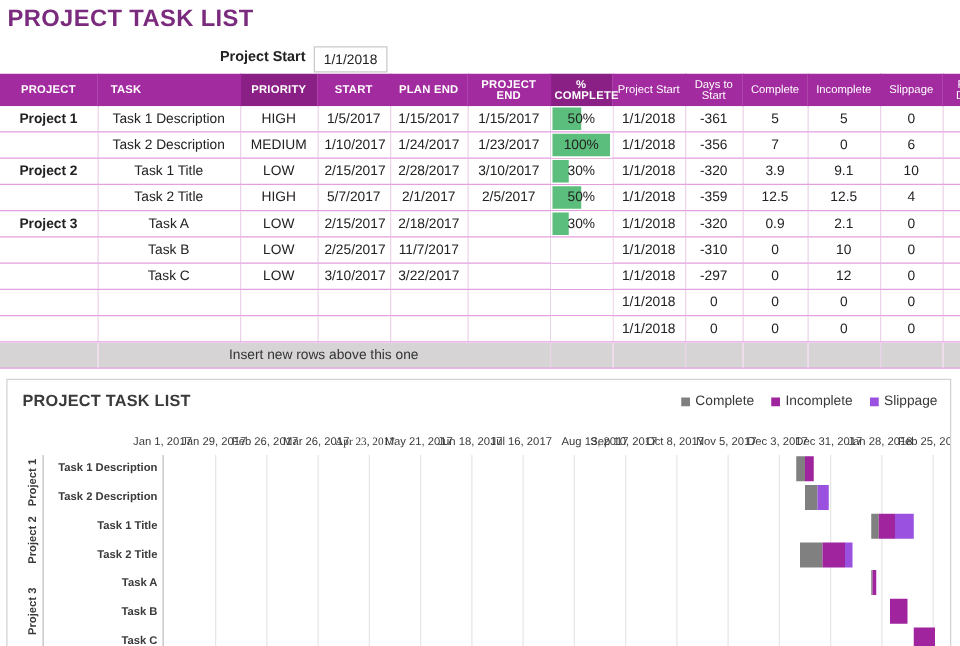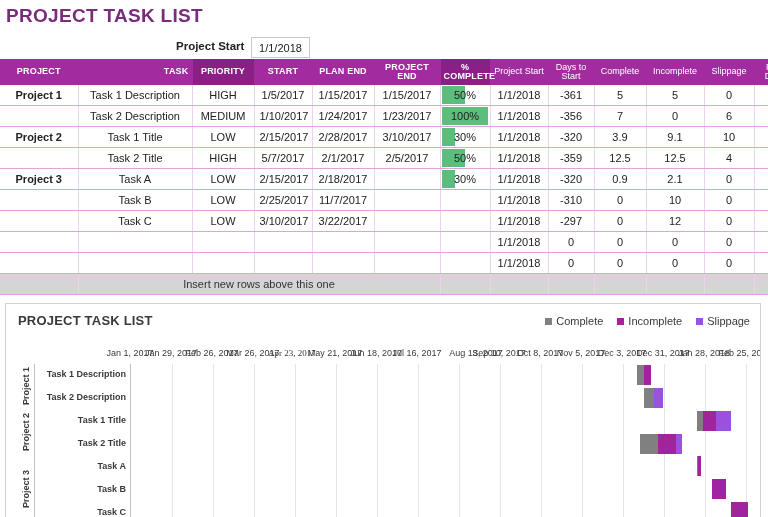--- a/index.html
+++ b/index.html
@@ -111,21 +111,21 @@
     <col style="width:58px">
       <col style="width:46px">
       <col style="width:52px">
     <col style="width:58px">
       <col style="width:50px">
       <col style="width:42px">
   </colgroup>
   <thead>
     <tr>
       <th>PROJECT</th>
-      <th style="text-align:right;padding-left:10px">TASK</th>
+      <th style="text-align:left;padding-left:10px">TASK</th>
       <th class="dark">PRIORITY</th>
       <th>START</th>
       <th>PLAN END</th>
       <th>PROJECT END</th>
       <th class="dark">
         <span>%</span><br>
         <span>COMPLETE</span>
       </th>
       <th class="light">Project Start</th>
       <th class="light">

